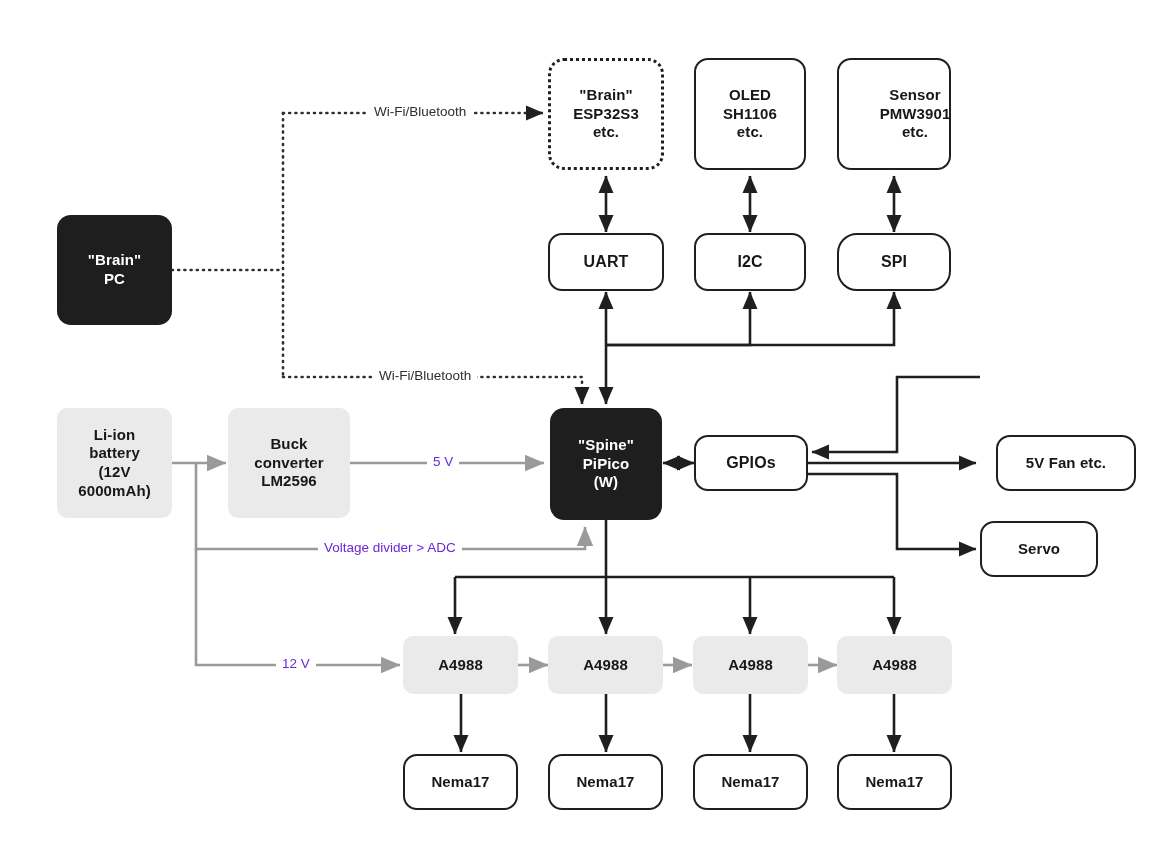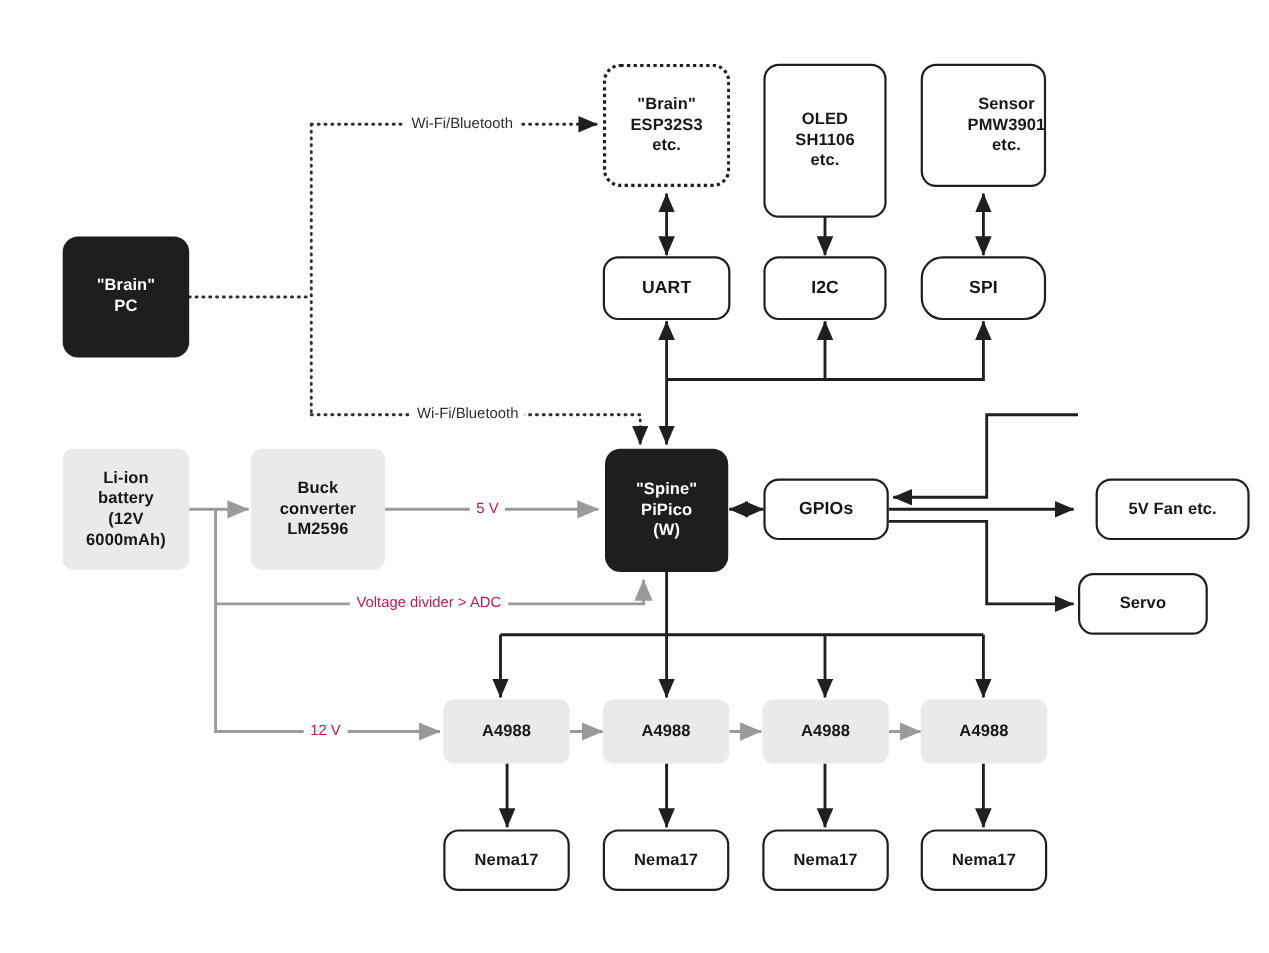--- a/index.html
+++ b/index.html
@@ -6,21 +6,21 @@
   body{width:1154px;height:866px;font-family:"Liberation Sans",sans-serif;position:relative;overflow:hidden;}
   #canvas{position:absolute;left:0;top:0;width:1154px;height:866px;}
   svg.wires{position:absolute;left:0;top:0;width:1154px;height:866px;pointer-events:none;}
   .node{position:absolute;box-sizing:border-box;display:flex;align-items:center;justify-content:center;
         text-align:center;font-weight:bold;line-height:1.25;letter-spacing:.1px;}
   .node span{display:block;white-space:pre-line;}
   .outline{background:#ffffff;border:2.5px solid #1f1f1f;border-radius:14px;color:#15171a;}
   .dotted{background:#ffffff;border:3px dotted #1f1f1f;border-radius:16px;color:#15171a;}
   .dark{background:#1e1e1e;color:#ffffff;border-radius:14px;}
   .gray{background:#eaeaea;color:#15171a;border-radius:10px;}
-  .edge-label{position:absolute;background:#ffffff;color:#be185d;font-size:13.5px;
+  .edge-label{position:absolute;background:#ffffff;color:#6d28d9;font-size:13.5px;
         font-weight:400;padding:0 6px;white-space:nowrap;}
   .edge-label.dk{color:#2b2f33;}
 </style>
 </head>
 <body>
 
 <div id="canvas">
 
   <svg class="wires" viewBox="0 0 1154 866">
     <defs>
@@ -87,21 +87,21 @@
       <path d="M582,393 L582,404" marker-end="url(#ahd-s)"></path>
     </g>
   </svg>
 
   <div class="node dotted" style="left:548px;top:58px;width:116px;height:112px;font-size:15px;">
     <span>"Brain"
 ESP32S3
 etc.</span>
   </div>
 
-  <div class="node outline" style="left:694px;top:58px;width:112px;height:140px;font-size:15px;">
+  <div class="node outline" style="left:694px;top:58px;width:112px;height:112px;font-size:15px;">
     <span>OLED
 SH1106
 etc.</span>
   </div>
 
   <div class="node outline" style="left:837px;top:58px;width:114px;height:112px;font-size:15px;padding-left:42px;">
     <span>Sensor
 PMW3901
 etc.</span>
   </div>

